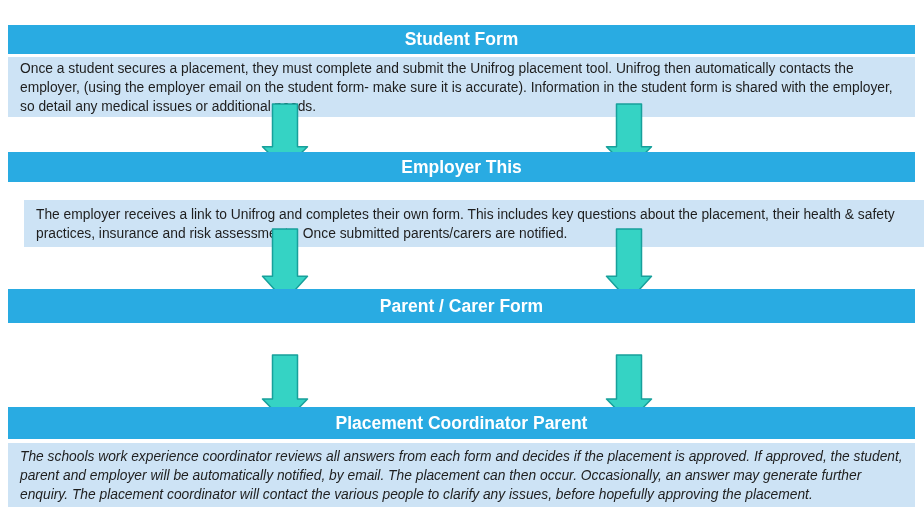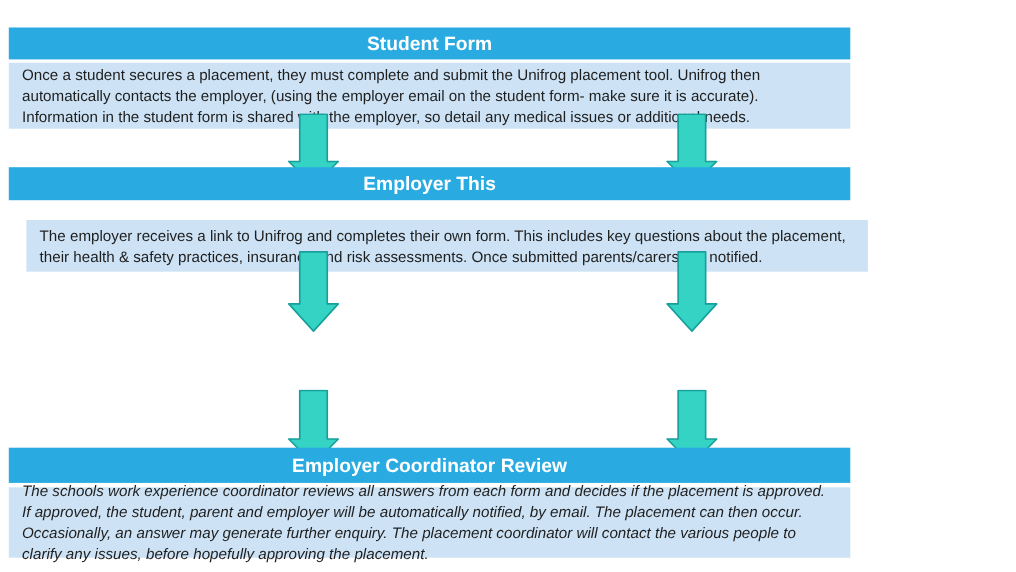--- a/index.html
+++ b/index.html
@@ -5,21 +5,21 @@
   html,body{margin:0;padding:0;background:#ffffff;}
   .page{
     position:relative;
     width:924px;height:520px;
     background:#ffffff;
     font-family:"Liberation Sans", sans-serif;
     overflow:hidden;
   }
   .band{
     position:absolute;
-    left:8px;width:765px;
+    left:8px;width:907px;
     box-sizing:border-box;
     display:flex;align-items:center;justify-content:center;
   }
   .sec-header{
     background:var(--header-bg,#29ABE2);
     color:#ffffff;
     font-weight:700;
     font-size:17.5px;
     text-align:center;
   }
@@ -84,28 +84,31 @@
     <p>The employer receives a link to Unifrog and completes their own form. This includes key questions about the placement, their health &amp; safety practices, insurance and risk assessments. Once submitted parents/carers are notified.</p>
   </div>
 
   <svg class="arrow a2 col-left" viewBox="0 0 48 72" preserveAspectRatio="none" aria-hidden="true">
     <polygon points="11.5,1 36.5,1 36.5,47 46.5,47 24,71 1.5,47 11.5,47"></polygon>
   </svg>
   <svg class="arrow a2 col-right" viewBox="0 0 48 72" preserveAspectRatio="none" aria-hidden="true">
     <polygon points="11.5,1 36.5,1 36.5,47 46.5,47 24,71 1.5,47 11.5,47"></polygon>
   </svg>
 
+  <div class="band sec-header h3">
+    <span>Parent / Carer Form</span>
+  </div>
 
   <svg class="arrow a3 col-left" viewBox="0 0 48 72" preserveAspectRatio="none" aria-hidden="true">
     <polygon points="11.5,1 36.5,1 36.5,47 46.5,47 24,71 1.5,47 11.5,47"></polygon>
   </svg>
   <svg class="arrow a3 col-right" viewBox="0 0 48 72" preserveAspectRatio="none" aria-hidden="true">
     <polygon points="11.5,1 36.5,1 36.5,47 46.5,47 24,71 1.5,47 11.5,47"></polygon>
   </svg>
 
   <div class="band sec-header h4">
-    <span>Employer Coordinator Review</span>
+    <span>Placement Coordinator Parent</span>
   </div>
   <div class="band sec-body b4">
     <p>The schools work experience coordinator reviews all answers from each form and decides if the placement is approved. If approved, the student, parent and employer will be automatically notified, by email. The placement can then occur. Occasionally, an answer may generate further enquiry. The placement coordinator will contact the various people to clarify any issues, before hopefully approving the placement.</p>
   </div>
 
 </div>
 
 </body></html>

